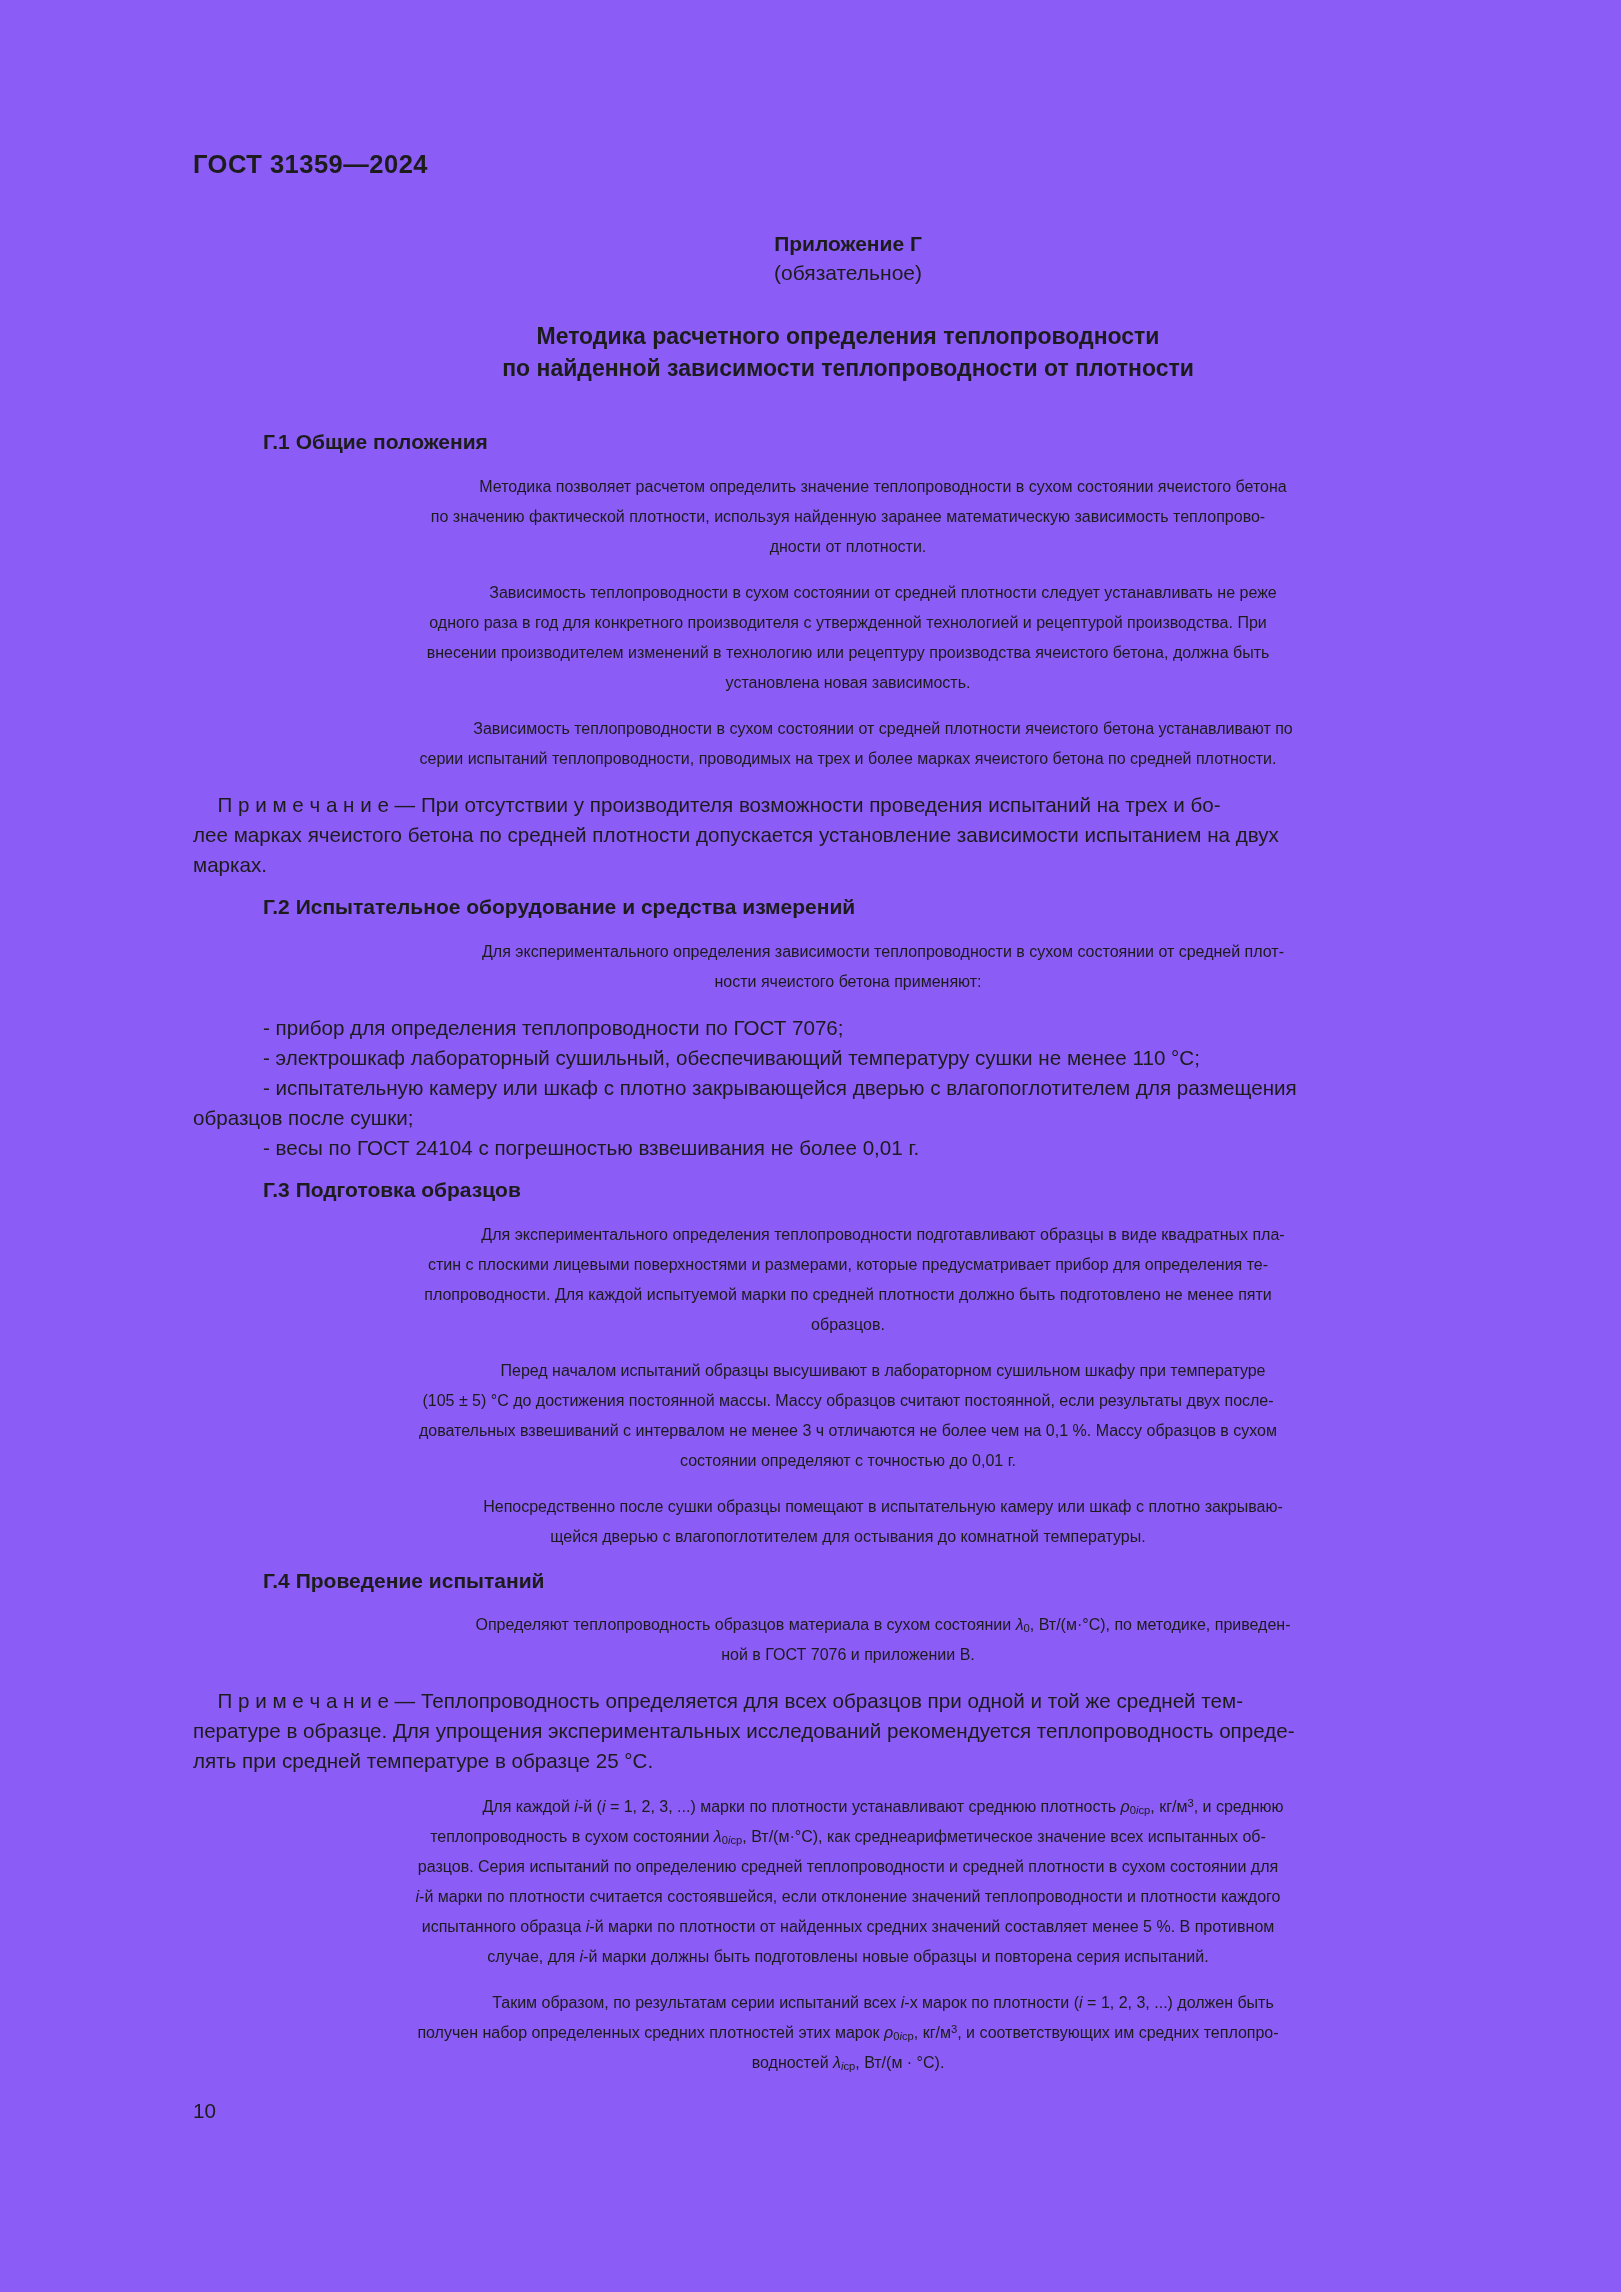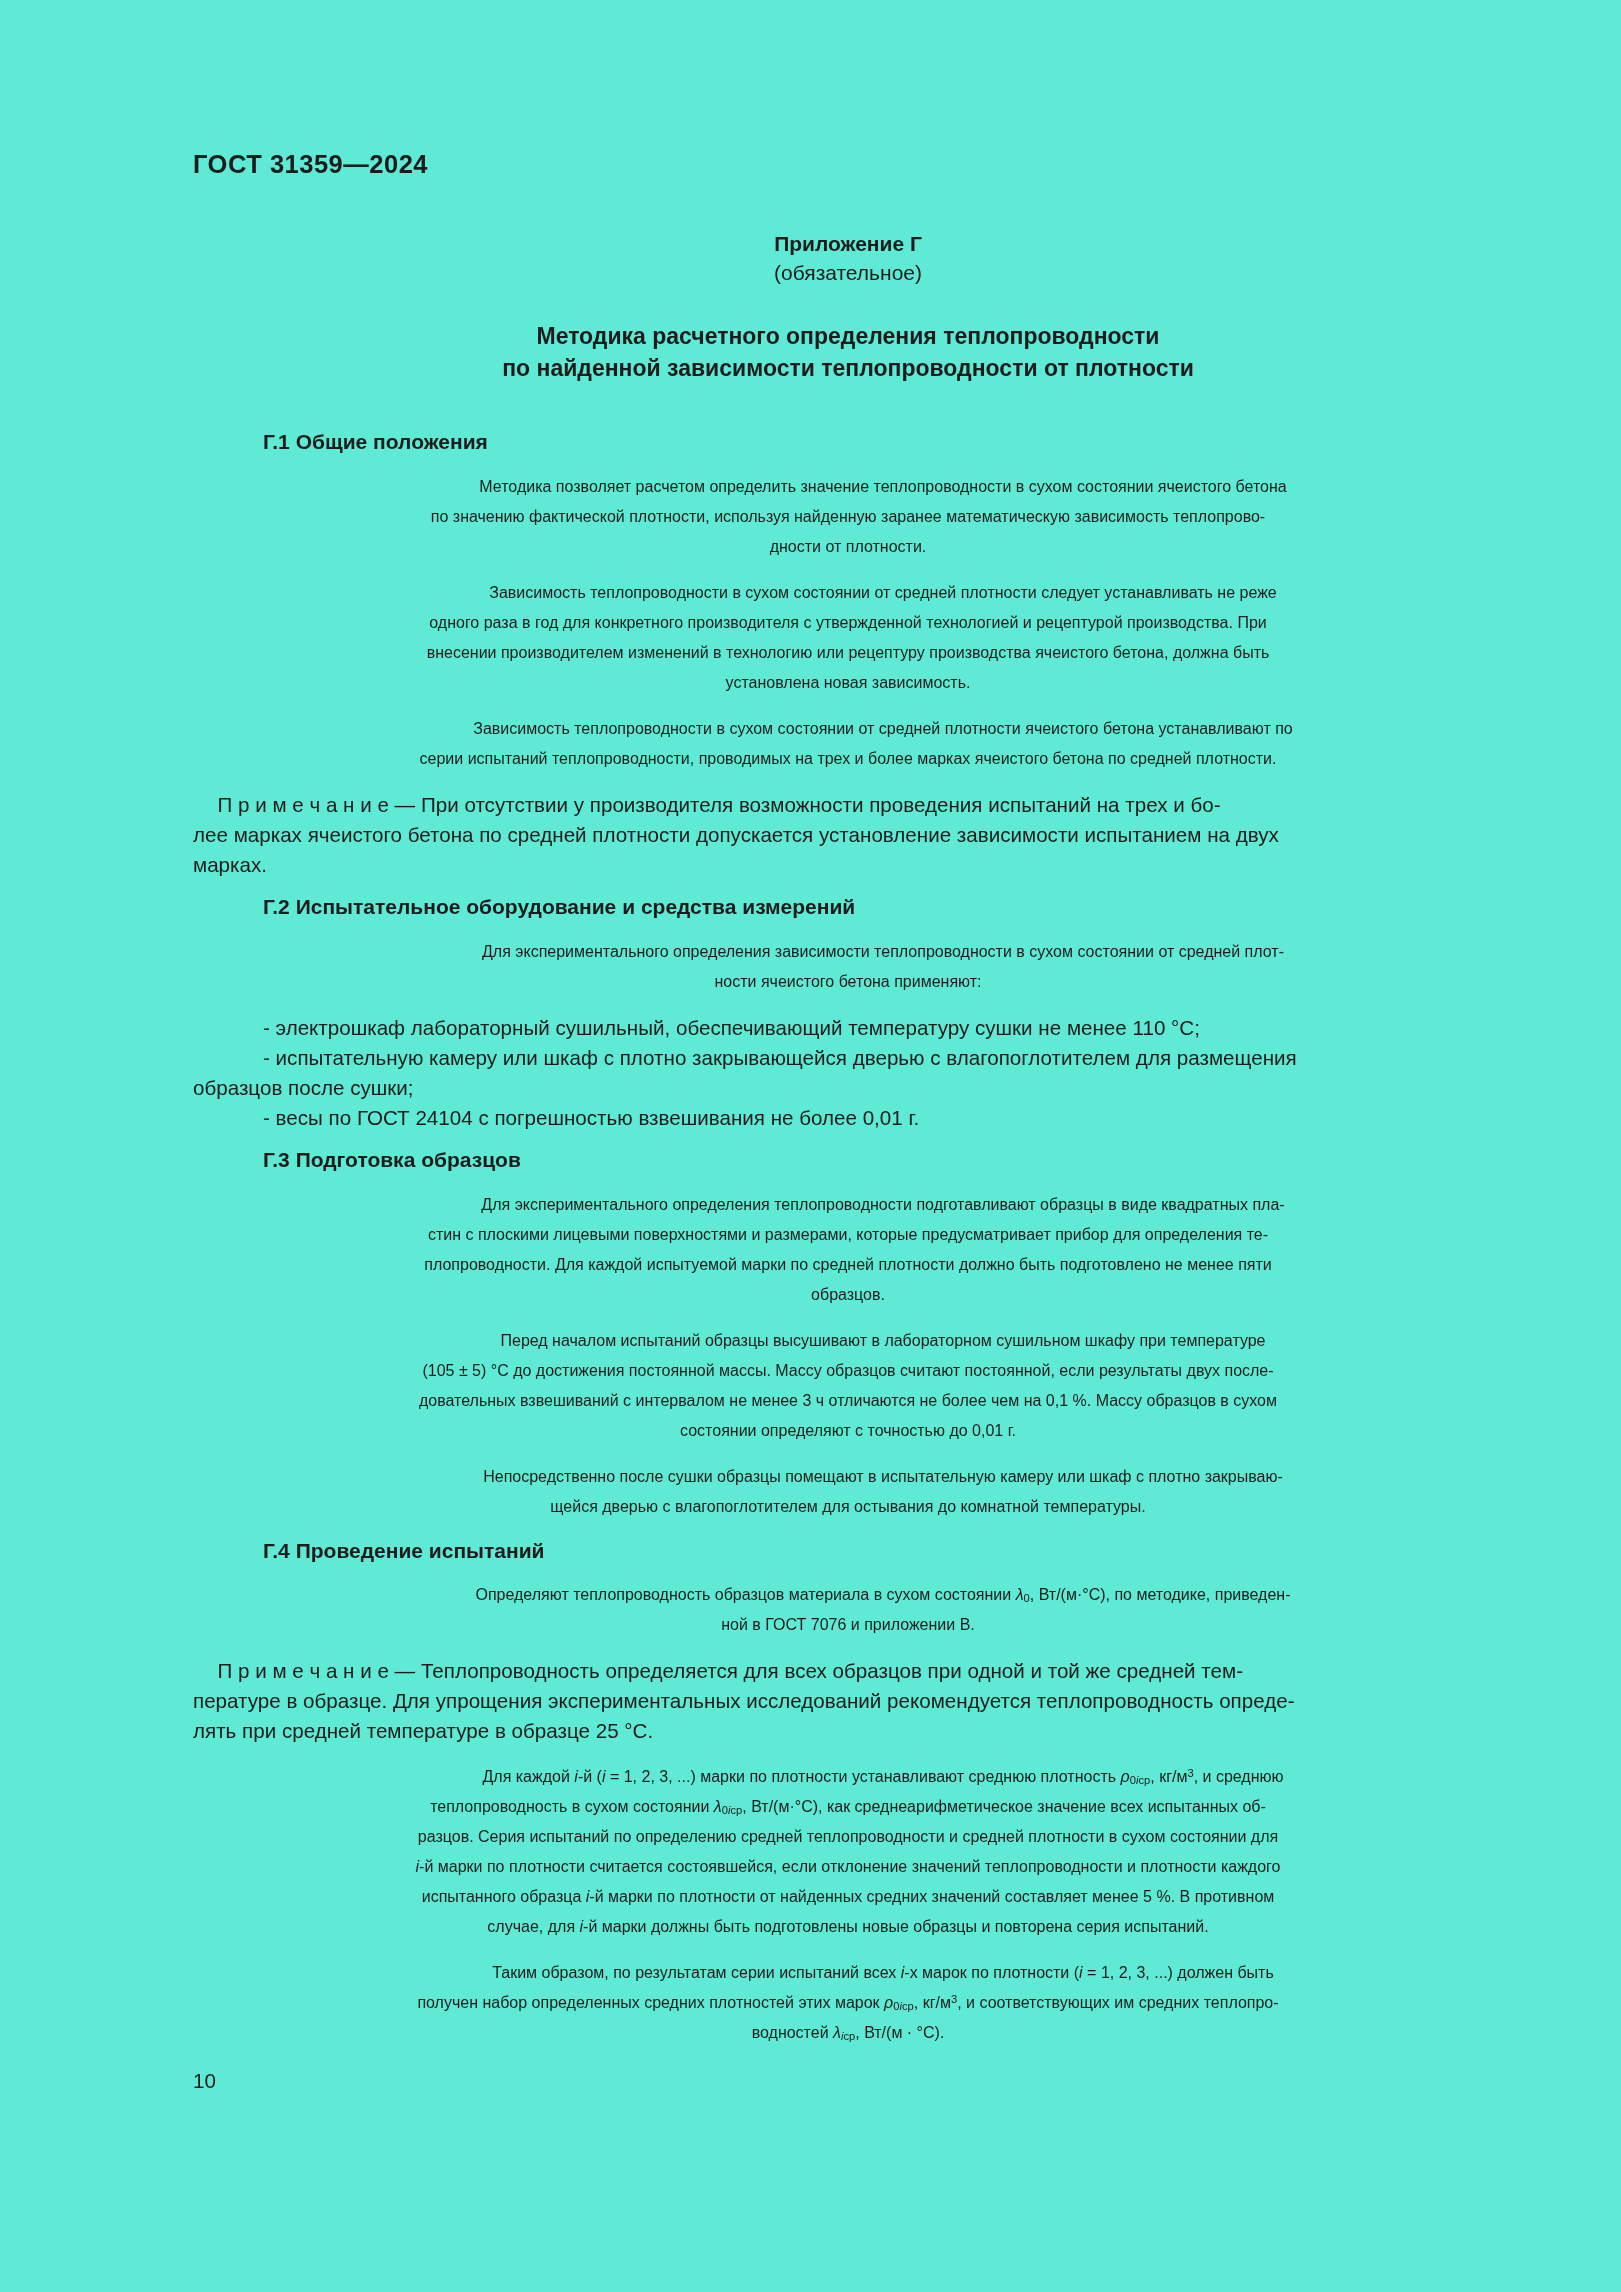--- a/index.html
+++ b/index.html
@@ -1,20 +1,20 @@
 <!DOCTYPE html>
 <html><head>
 <meta charset="utf-8">
 <style>
   html, body { margin: 0; padding: 0; background: #ffffff; }
   .page {
     position: relative;
     width: 1621px;
     height: 2293px;
-    background: #5eead4;
+    background: #8b5cf6;
     overflow: hidden;
     font-family: "Liberation Sans", "DejaVu Sans", sans-serif;
     color: #1c1c1c;
   }
   .content {
     position: absolute;
     left: 193px;
     top: 0;
     width: 1310px;
   }
@@ -111,20 +111,21 @@
 установлена новая зависимость.</p>
     <p class="body-p">Зависимость теплопроводности в сухом состоянии от средней плотности ячеистого бетона устанавливают по
 серии испытаний теплопроводности, проводимых на трех и более марках ячеистого бетона по средней плотности.</p>
     <p class="note-p">П р и м е ч а н и е — При отсутствии у производителя возможности проведения испытаний на трех и бо-
 лее марках ячеистого бетона по средней плотности допускается установление зависимости испытанием на двух
 марках.</p>
 
     <h2 class="section-heading">Г.2 Испытательное оборудование и средства измерений</h2>
     <p class="body-p">Для экспериментального определения зависимости теплопроводности в сухом состоянии от средней плот-
 ности ячеистого бетона применяют:</p>
+    <p class="list-p">- прибор для определения теплопроводности по ГОСТ 7076;</p>
     <p class="list-p">- электрошкаф лабораторный сушильный, обеспечивающий температуру сушки не менее 110 °С;</p>
     <p class="list-p">- испытательную камеру или шкаф с плотно закрывающейся дверью с влагопоглотителем для размещения
 образцов после сушки;</p>
     <p class="list-p">- весы по ГОСТ 24104 с погрешностью взвешивания не более 0,01 г.</p>
 
     <h2 class="section-heading">Г.3 Подготовка образцов</h2>
     <p class="body-p">Для экспериментального определения теплопроводности подготавливают образцы в виде квадратных пла-
 стин с плоскими лицевыми поверхностями и размерами, которые предусматривает прибор для определения те-
 плопроводности. Для каждой испытуемой марки по средней плотности должно быть подготовлено не менее пяти
 образцов.</p>

